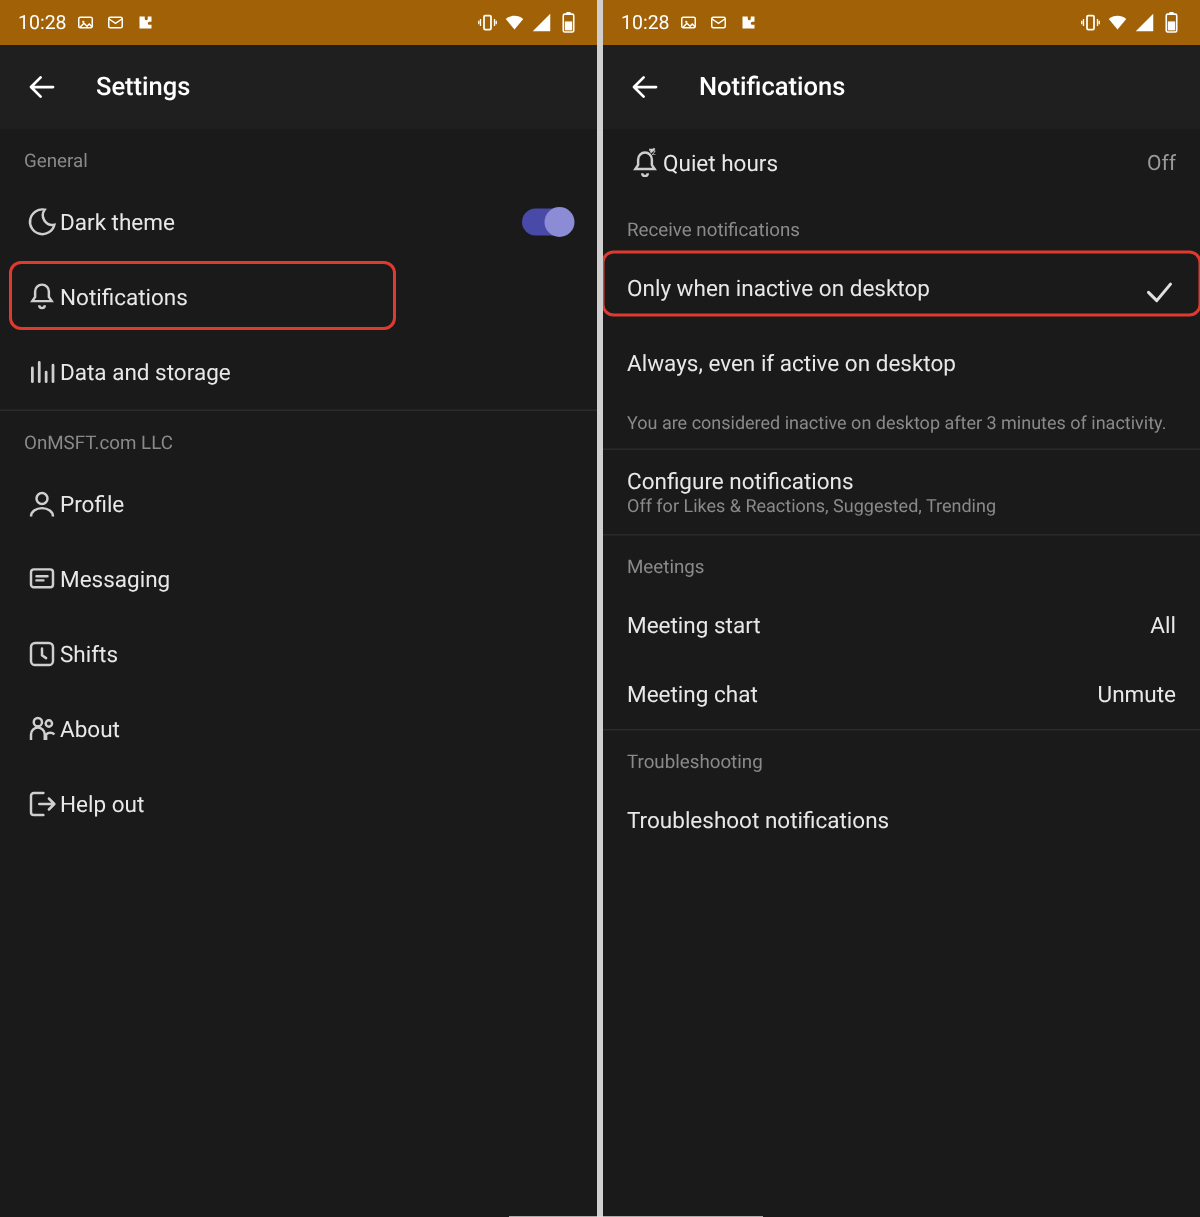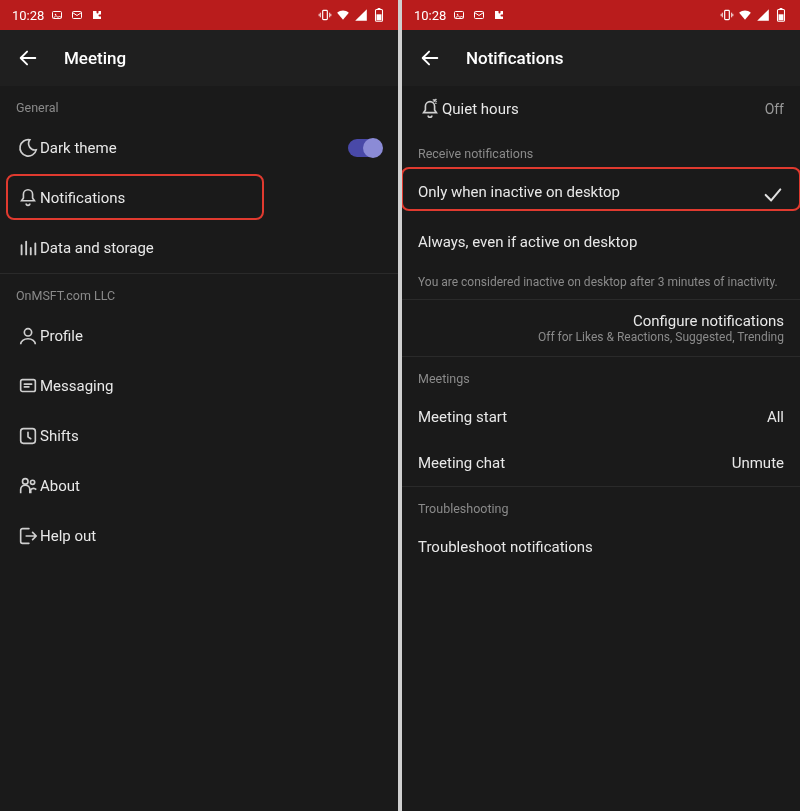--- a/index.html
+++ b/index.html
@@ -26,21 +26,21 @@
   }
   .phone + .phone { margin-left: 4px; }
   .status-bar {
     height: 30px;
     display: flex;
     justify-content: space-between;
     align-items: center;
     padding: 0 12px;
     font-size: 13px;
     color: #fff;
-    background:#b91c1c;
+    background:#a16207;
   }
   .status-left { display:flex; align-items:center; gap:6px; }
   .status-right { display:flex; align-items:center; gap:4px; }
   .status-icon { width:14px; height:14px; display:flex; align-items:center; justify-content:center; }
   .app-bar {
     height: 56px;
     display:flex;
     align-items:center;
     padding: 0 16px;
     background:#1f1f1f;
@@ -115,21 +115,21 @@
   .option-row {
     display:flex;
     align-items:flex-start;
     justify-content:space-between;
     padding: 14px 16px;
     font-size:15px;
     color:#e8e8e8;
   }
   .check-mark { width:22px; height:22px; display:flex; align-items:center; justify-content:center;}
   .hr { height:1px; background:#2a2a2a; }
-  .two-line { display:flex; flex-direction:column; justify-content:center; flex:1;align-items:flex-end;}
+  .two-line { display:flex; flex-direction:column; justify-content:center; flex:1;}
   svg { display:block; }
 </style>
 </head>
 <body>
 
 <div class="container">
 
   <div class="phone">
     <div class="status-bar">
       <div class="status-left">
@@ -179,21 +179,21 @@
           </span>
       </div>
     </div>
 
     <div class="app-bar">
       <div class="back-btn">
         <svg width="22" height="22" viewBox="0 0 24 24">
             <path d="M20 12 H5 M11 5 L4 12 L11 19" stroke="#fff" stroke-width="2" fill="none" stroke-linecap="round" stroke-linejoin="round"></path>
           </svg>
       </div>
-      <div class="title">Meeting</div>
+      <div class="title">Settings</div>
     </div>
 
     <div class="section-header">General</div>
 
     <div class="list-item">
       <div class="icon-slot">
         <svg width="22" height="22" viewBox="0 0 24 24">
             <path d="M14 3 A9 9 0 1 0 21 14 A7 7 0 0 1 14 3 Z" fill="none" stroke="#cfcfcf" stroke-width="1.8"></path>
           </svg>
       </div>

